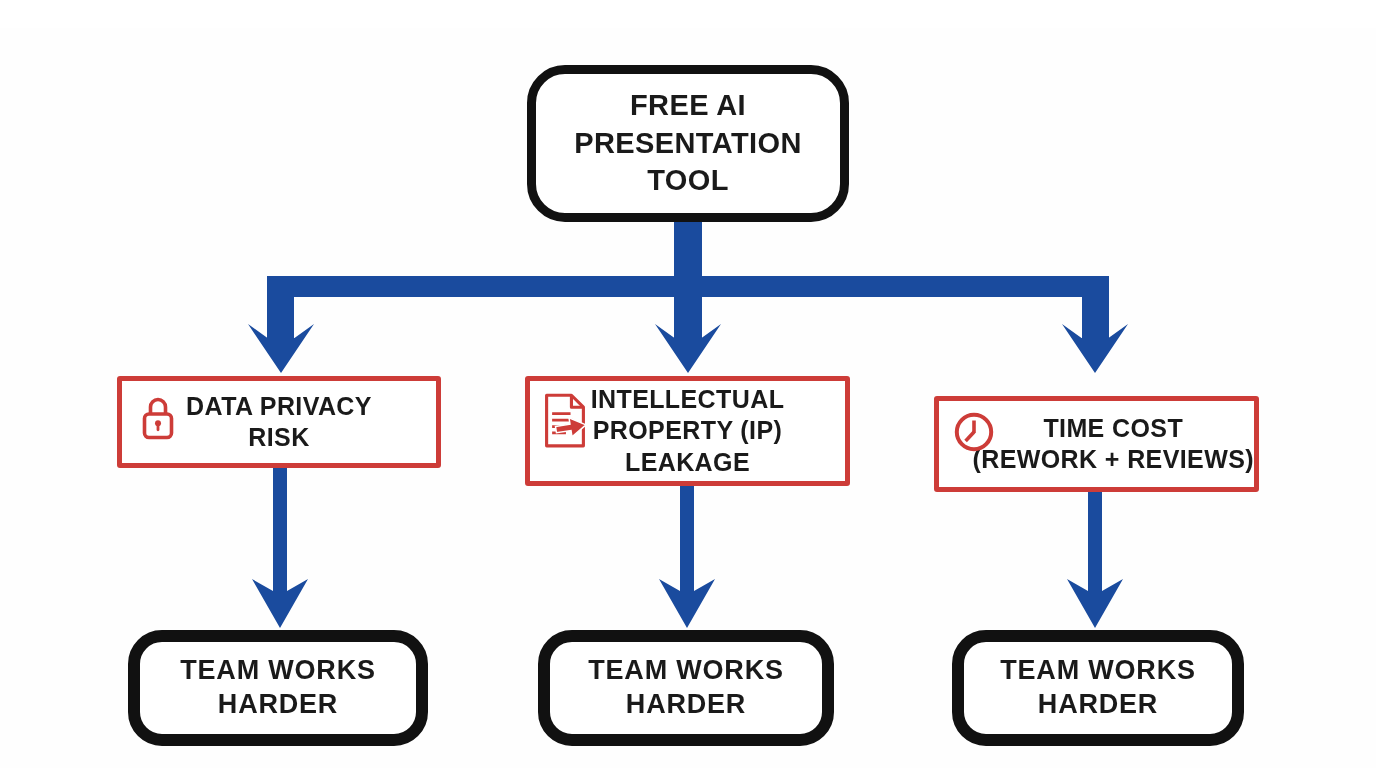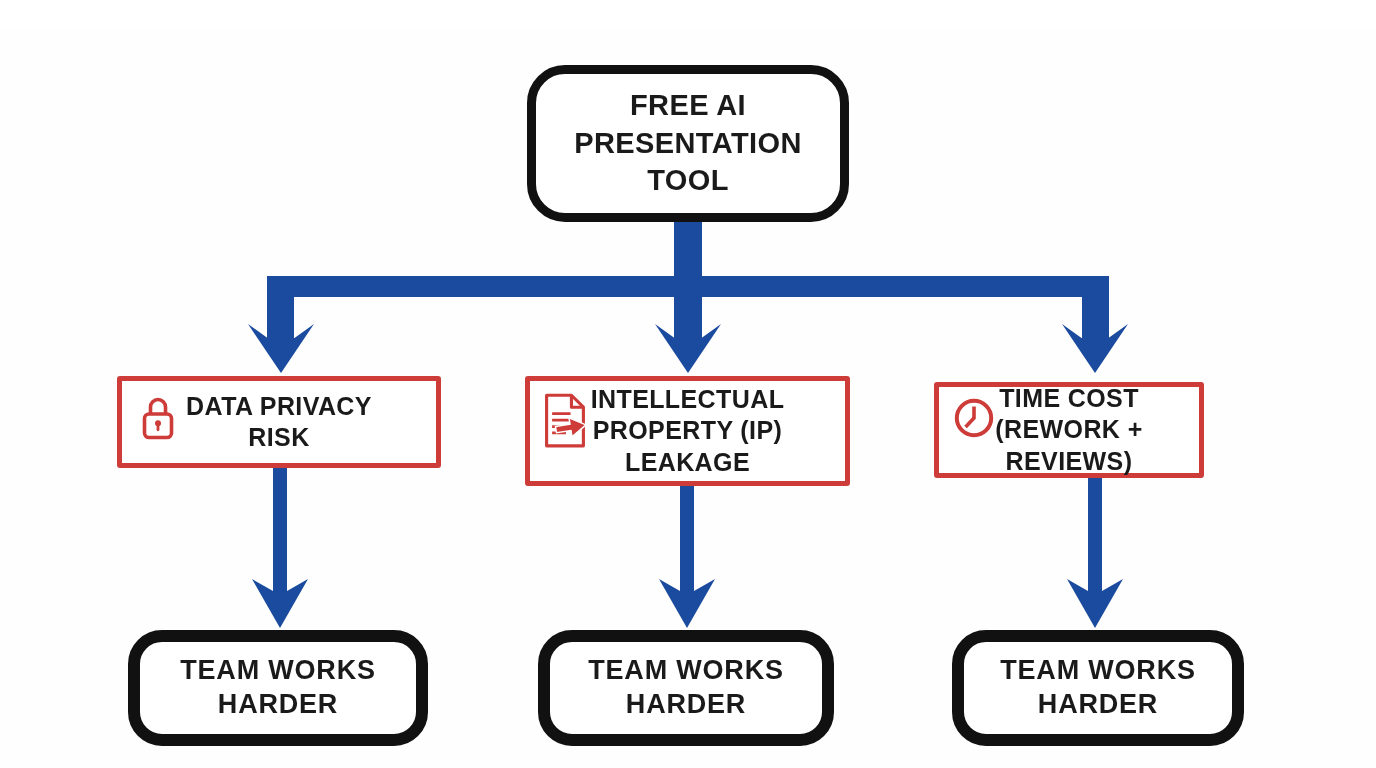--- a/index.html
+++ b/index.html
@@ -43,21 +43,21 @@
     border-radius:38px;
   }
   .root-box .label { font-size:29px; line-height:1.3; }
   .risk-box {
     border:5px solid var(--risk-red);
     border-radius:3px;
   }
   .risk-box .label { font-size:25px; }
   .risk-0 { left:117px; top:348px; width:324px; height:92px; }
   .risk-1 { left:525px; top:348px; width:325px; height:110px; }
-  .risk-2 { left:934px; top:354px; width:270px; height:96px; }
+  .risk-2 { left:934px; top:368px; width:325px; height:96px;justify-content:flex-end; }
   .outcome-box {
     border:12px solid var(--node-black);
     border-radius:34px;
     text-align:center;
   }
   .outcome-box .label { font-size:27px; letter-spacing:0.8px; }
   .out-0 { left:128px; top:602px; width:300px; height:116px; }
   .out-1 { left:538px; top:602px; width:296px; height:116px; }
   .out-2 { left:952px; top:602px; width:292px; height:116px; }
   .icon { position:absolute; display:block; }

